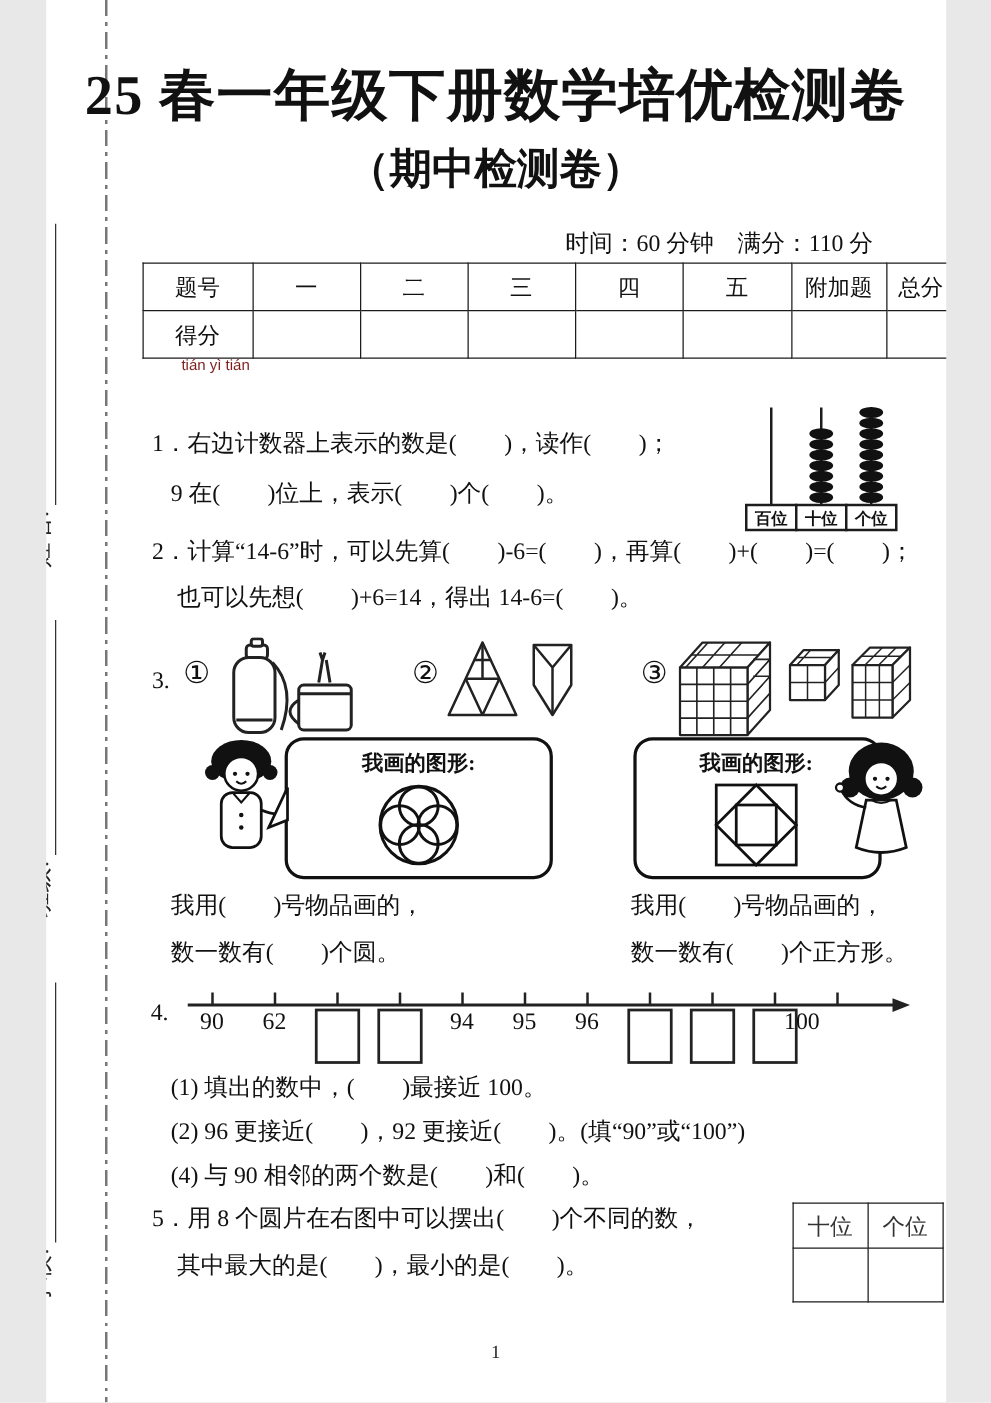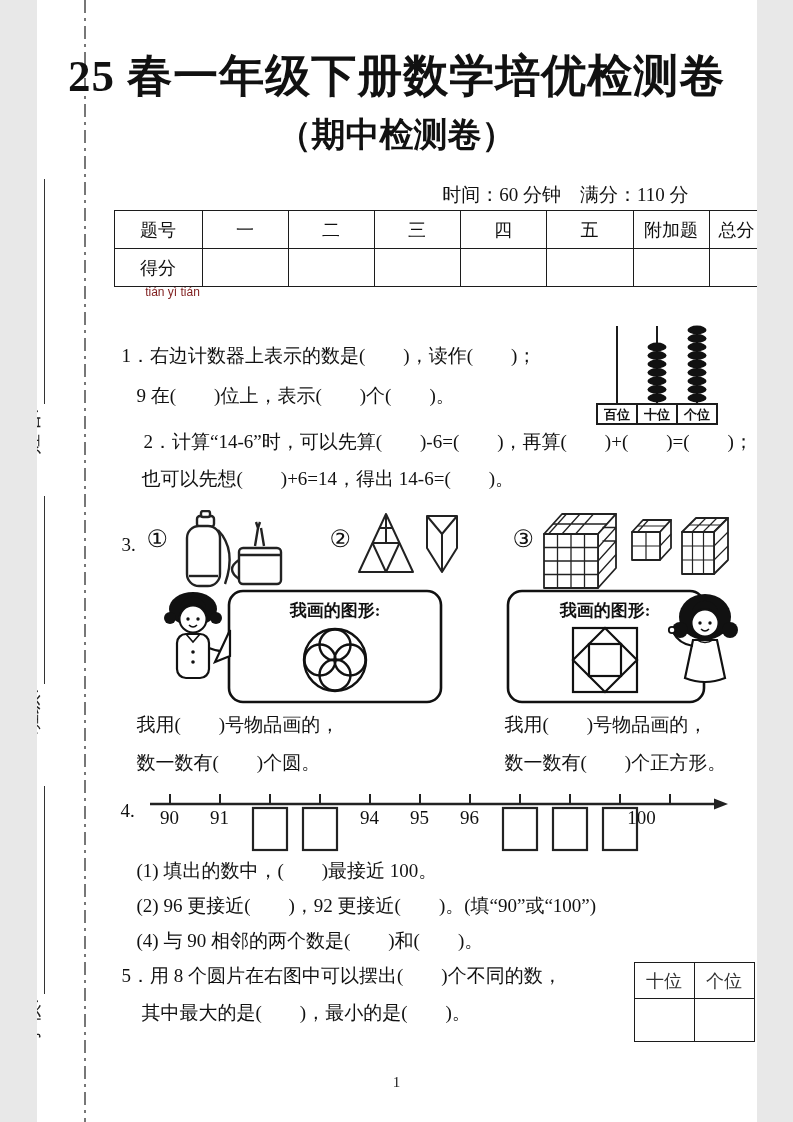--- a/index.html
+++ b/index.html
@@ -2,21 +2,21 @@
 <html><head>
 <meta charset="utf-8">
 <style>
   html,body{margin:0;padding:0;background:#e8e8e8;}
   .page{position:relative;width:720px;height:1122px;background:#ffffff;margin:0 auto;
         font-family:"Liberation Serif","DejaVu Serif",serif;color:#111;overflow:hidden;text-decoration:underline;}
   .abs{position:absolute;white-space:nowrap;}
   .t19{font-size:19px;line-height:1.35;}
   .title{left:0;top:46px;width:100%;text-align:center;font-size:45px;font-weight:700;letter-spacing:1px;}
   .subtitle{left:0;top:112px;width:100%;text-align:center;font-size:34px;font-weight:700;}
-  .meta{right:68px;top:182px;font-size:19px;margin-left:44px;}
+  .meta{right:58px;top:182px;font-size:19px;margin-left:44px;}
   table.grid{border-collapse:collapse;table-layout:fixed;}
   table.grid td{border:1.6px solid #1c1c1c;text-align:center;font-size:18px;padding:0;}
   .score-table{position:absolute;left:77px;top:210px;width:650px;}
   .score-table td{height:37px;}
   .sec-head{left:60px;top:301px;font-size:20px;font-weight:700;
             font-family:"Liberation Sans","DejaVu Sans",sans-serif;}
   .pinyin{left:101px;top:285px;width:70px;text-align:center;font-size:12px;
           font-family:"Liberation Sans","DejaVu Sans",sans-serif;color:#7f1d1d;}
   .badge{font-size:24px;line-height:1;}
   .nl-label{position:absolute;top:15px;transform:translateX(-50%);font-size:19px;}
@@ -125,21 +125,21 @@
     <g fill="#fff" stroke="#1c1c1c" stroke-width="2">
       <rect x="3" y="84" width="40" height="20"></rect>
         <rect x="43" y="84" width="40" height="20"></rect>
         <rect x="83" y="84" width="40" height="20"></rect>
     </g>
     <text x="23" y="99" text-anchor="middle" font-size="13" font-weight="700" fill="#111">百位</text>
     <text x="63" y="99" text-anchor="middle" font-size="13" font-weight="700" fill="#111">十位</text>
     <text x="103" y="99" text-anchor="middle" font-size="13" font-weight="700" fill="#111">个位</text>
   </svg>
 
-  <div class="abs t19" style="left:85px;top:429px;margin-left:22px;">2．计算“14-6”时，可以先算(　　)-6=(　　)，再算(　　)+(　　)=(　　)；</div>
+  <div class="abs t19" style="left:85px;top:429px;">2．计算“14-6”时，可以先算(　　)-6=(　　)，再算(　　)+(　　)=(　　)；</div>
   <div class="abs t19" style="left:105px;top:466px;">也可以先想(　　)+6=14，得出 14-6=(　　)。</div>
 
   <div class="abs t19" style="left:85px;top:532px;">3.</div>
   <div class="abs badge" style="left:110px;top:527px;">①</div>
   <svg class="abs" style="left:138px;top:510px;" width="115" height="85" viewBox="0 0 115 85">
     <g fill="#fff" stroke="#222" stroke-width="2.4" stroke-linejoin="round">
       <rect x="22" y="6" width="17" height="11" rx="3"></rect>
       <rect x="26" y="1" width="9" height="6" rx="2"></rect>
       <rect x="12" y="16" width="33" height="60" rx="12"></rect>
       <path d="M14,66 h29" fill="none"></path>
@@ -263,21 +263,21 @@
       </g>
       <g fill="#fff" stroke="#222" stroke-width="2.2">
         <rect x="103" y="16" width="34" height="42"></rect>
           <rect x="153" y="16" width="34" height="42"></rect>
         <rect x="353" y="16" width="34" height="42"></rect>
           <rect x="403" y="16" width="34" height="42"></rect>
         <rect x="453" y="16" width="34" height="42"></rect>
       </g>
     </svg>
     <span class="nl-label" style="left:20px;">90</span>
-    <span class="nl-label" style="left:70px;">91</span>
+    <span class="nl-label" style="left:70px;">62</span>
     <span class="nl-label" style="left:220px;">94</span>
     <span class="nl-label" style="left:270px;">95</span>
     <span class="nl-label" style="left:320px;">96</span>
     <span class="nl-label" style="left:492px;">100</span>
   </div>
   <div class="abs t19" style="left:100px;top:858px;">(1) 填出的数中，(　　)最接近 100。</div>
   <div class="abs t19" style="left:100px;top:893px;">(2) 96 更接近(　　)，92 更接近(　　)。(填“90”或“100”)</div>
   <div class="abs t19" style="left:100px;top:928px;">(4) 与 90 相邻的两个数是(　　)和(　　)。</div>
 
   <div class="abs t19" style="left:85px;top:963px;">5．用 8 个圆片在右图中可以摆出(　　)个不同的数，</div>

